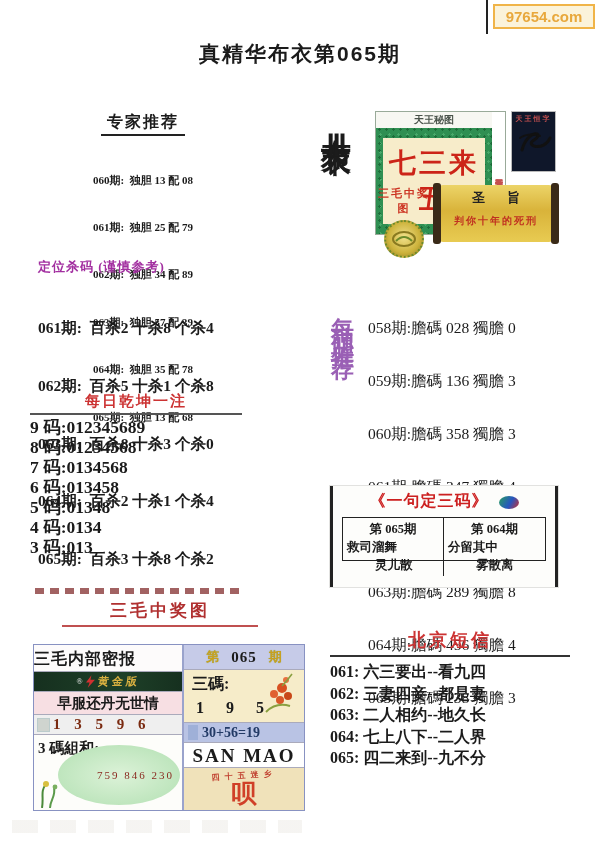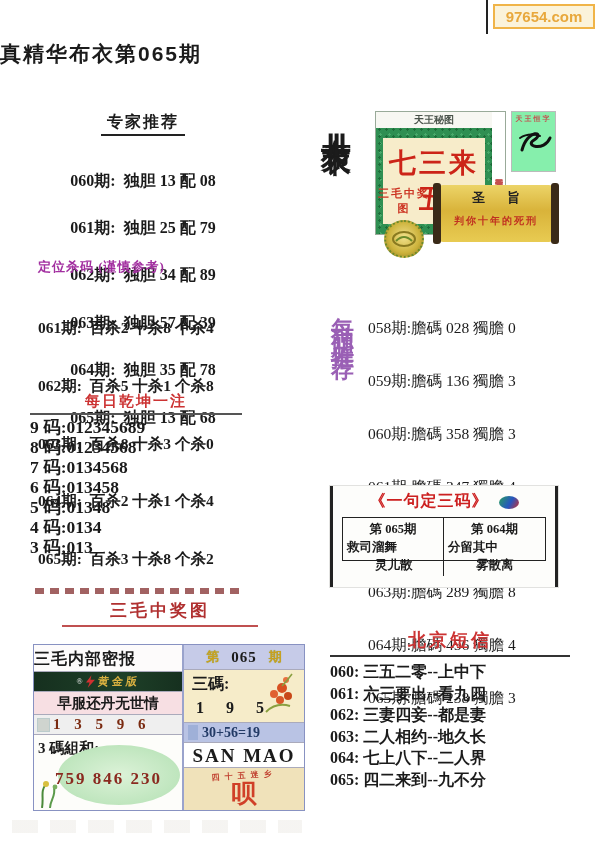--- a/index.html
+++ b/index.html
@@ -6,28 +6,28 @@
   body { background:#888; display:flex; justify-content:center; }
   .page { position:relative; width:600px; height:848px; background:#fff;
           font-family:"Liberation Serif", serif; color:#1b1b1b; overflow:hidden; }
 
   
   .wm-line { position:absolute; right:112px; top:0; width:2px; height:34px; background:#222; }
   .watermark { position:absolute; right:5px; top:4px; width:102px; height:25px;
     border:2px solid #f0b448; background:#fbf3da; color:#e8a83c;
     font:bold 15px/21px "Liberation Sans", sans-serif; text-align:center; }
 
-  .main-title { position:absolute; left:0; right:0; top:40px; text-align:left;
+  .main-title { position:absolute; left:0; right:0; top:40px; text-align:center;
     font:bold 21px "Liberation Sans", sans-serif; letter-spacing:2px; }
 
   
   .expert { position:absolute; left:40px; top:112px; width:206px; text-align:center; }
   .expert-title { font-size:16px; font-weight:bold; display:inline-block;
     border-bottom:2px solid #222; padding:0 6px 1px; letter-spacing:2px; }
-  .expert-rows { margin-top:5px; font-size:16px; font-weight:bold; line-height:15.8px; white-space:pre; }
+  .expert-rows { margin-top:5px; font-size:11px; font-weight:bold; line-height:15.8px; white-space:pre; }
 
   .kill { position:absolute; left:38px; top:258px; width:235px; }
   .kill-title { color:#a22fa0; font-size:13px; font-weight:bold; letter-spacing:1px; }
   .kill-rows { margin-top:4px; font-size:15.5px; font-weight:bold; line-height:19.2px; white-space:pre; }
 
   .daily { position:absolute; left:30px; top:392px; width:212px; }
   .daily-title { color:#cc3333; text-align:center; font-size:15px; font-weight:bold;
     letter-spacing:2px; border-bottom:2px solid #555; padding-bottom:2px; }
   .daily-rows { font-size:17.5px; font-weight:bold; line-height:20px; margin-top:2px; }
 
@@ -43,21 +43,21 @@
     background-size:7px 7px, 9px 9px; }
   .tw-header { height:16px; background:#f7f7f2; color:#49524a; font-size:10px; font-weight:bold;
     display:flex; justify-content:space-around; align-items:center; }
   .tw-main { margin:10px 7px; flex:1; background:#f7ecca; color:#cc2418;
     font-size:27px; font-weight:bold; letter-spacing:3px; text-align:center;
     display:flex; align-items:center; justify-content:center; }
   .tw-side { background:#fff; writing-mode:vertical-rl; text-orientation:upright;
     color:#c45050; font-size:8px; font-weight:bold; text-align:center; line-height:13px; }
 
   .seal-box { position:absolute; left:511px; top:111px; width:45px; height:61px;
-    background:#86efac; border:1px solid #bbb; text-align:center;font-family:Liberation Mono, monospace; }
+    background:#0f172a; border:1px solid #bbb; text-align:center;font-family:Liberation Mono, monospace; }
   .seal-header { color:#c45050; font-size:7px; font-weight:bold; letter-spacing:2px; padding-top:2px; }
 
   .zodiac { position:absolute; left:375px; top:186px; width:58px; height:58px; text-align:center; }
   .zodiac-text { color:#cc3322; font-weight:bold; font-size:11px; letter-spacing:2px; }
   .badge { margin:4px auto 0; width:40px; height:38px; border-radius:50%;
     background:radial-gradient(circle at 50% 45%, #f0e08a, #cdb33c 60%, #8a7a20);
     border:2px dotted #6b8a2a; display:flex; align-items:center; justify-content:center; }
 
   .scroll { position:absolute; left:434px; top:185px; width:124px; height:57px;
     background:linear-gradient(180deg,#ecd468,#d9b33a 45%,#e8cb52); border-radius:9px; }
@@ -112,22 +112,22 @@
   .banner-text { color:#d8b040; font-size:11px; font-weight:bold; transform:skewX(-8deg); letter-spacing:3px; }
   .cl-poem { height:23px; background:#f7dfe3; font-size:14.5px; font-weight:bold;
     text-align:center; line-height:23px; border-bottom:1px solid #aab; }
   .cl-code { height:20px; background:#efefef; display:flex; align-items:center; border-bottom:1px solid #aab; }
   .code-tag { width:13px; height:14px; margin:0 3px; background:#cfd4cf; border:1px solid #bcc; }
   .code-val { color:#7a2a10; font-weight:bold; font-size:15px; letter-spacing:5px; }
   .cl-zuhe { flex:1; background:#fdfdfa; position:relative; }
   .zuhe-label { font-size:15px; font-weight:bold; padding:4px 0 0 4px; }
   .zuhe-blob { position:absolute; right:2px; top:10px; width:122px; height:60px;
     border-radius:50%; background:radial-gradient(#dcf2d8,#b2e0b2); }
-  .zuhe-val { position:absolute; right:20px; top:34px; color:#8a2a20; font-weight:bold;
-    font-size:17px; letter-spacing:2px; }
+  .zuhe-val { position:absolute; right:8px; top:34px; color:#8a2a20; font-weight:normal;
+    font-size:11px; letter-spacing:2px; }
   .plant { position:absolute; left:2px; bottom:2px; }
 
   .cr-period { height:25px; background:#c6cbe8; display:flex; justify-content:center;
     gap:12px; align-items:center; border-bottom:1px solid #aab; }
   .gold-char { color:#c8a020; font-size:13px; font-weight:bold; text-shadow:0 0 1px #8a6; }
   .period-num { font-weight:bold; font-size:15px; letter-spacing:1px; }
   .cr-sanma { height:53px; background:#f6ecc9; position:relative; border-bottom:1px solid #aab; }
   .sanma-label { font-size:16px; font-weight:bold; padding:4px 0 0 8px; }
   .sanma-val { font-size:16px; font-weight:bold; letter-spacing:9px; padding:4px 0 0 12px; }
   .flower { position:absolute; right:6px; top:2px; }
@@ -252,21 +252,20 @@
         <div class="yiju-period">第 064期</div>
         <div>分留其中</div>
         <div class="yiju-l2">雾散离</div>
       </div>
     </div>
   </div>
 
   <div class="beijing">
     <div class="beijing-title">北京短信</div>
     <div class="beijing-rows">
-      <div>060: 三五二零--上中下</div>
       <div>061: 六三要出--看九四</div>
       <div>062: 三妻四妾--都是妻</div>
       <div>063: 二人相约--地久长</div>
       <div>064: 七上八下--二人界</div>
       <div>065: 四二来到--九不分</div>
     </div>
   </div>
 
   <div class="clip-line"></div>
   <div class="sanmao-title">三毛中奖图</div>

